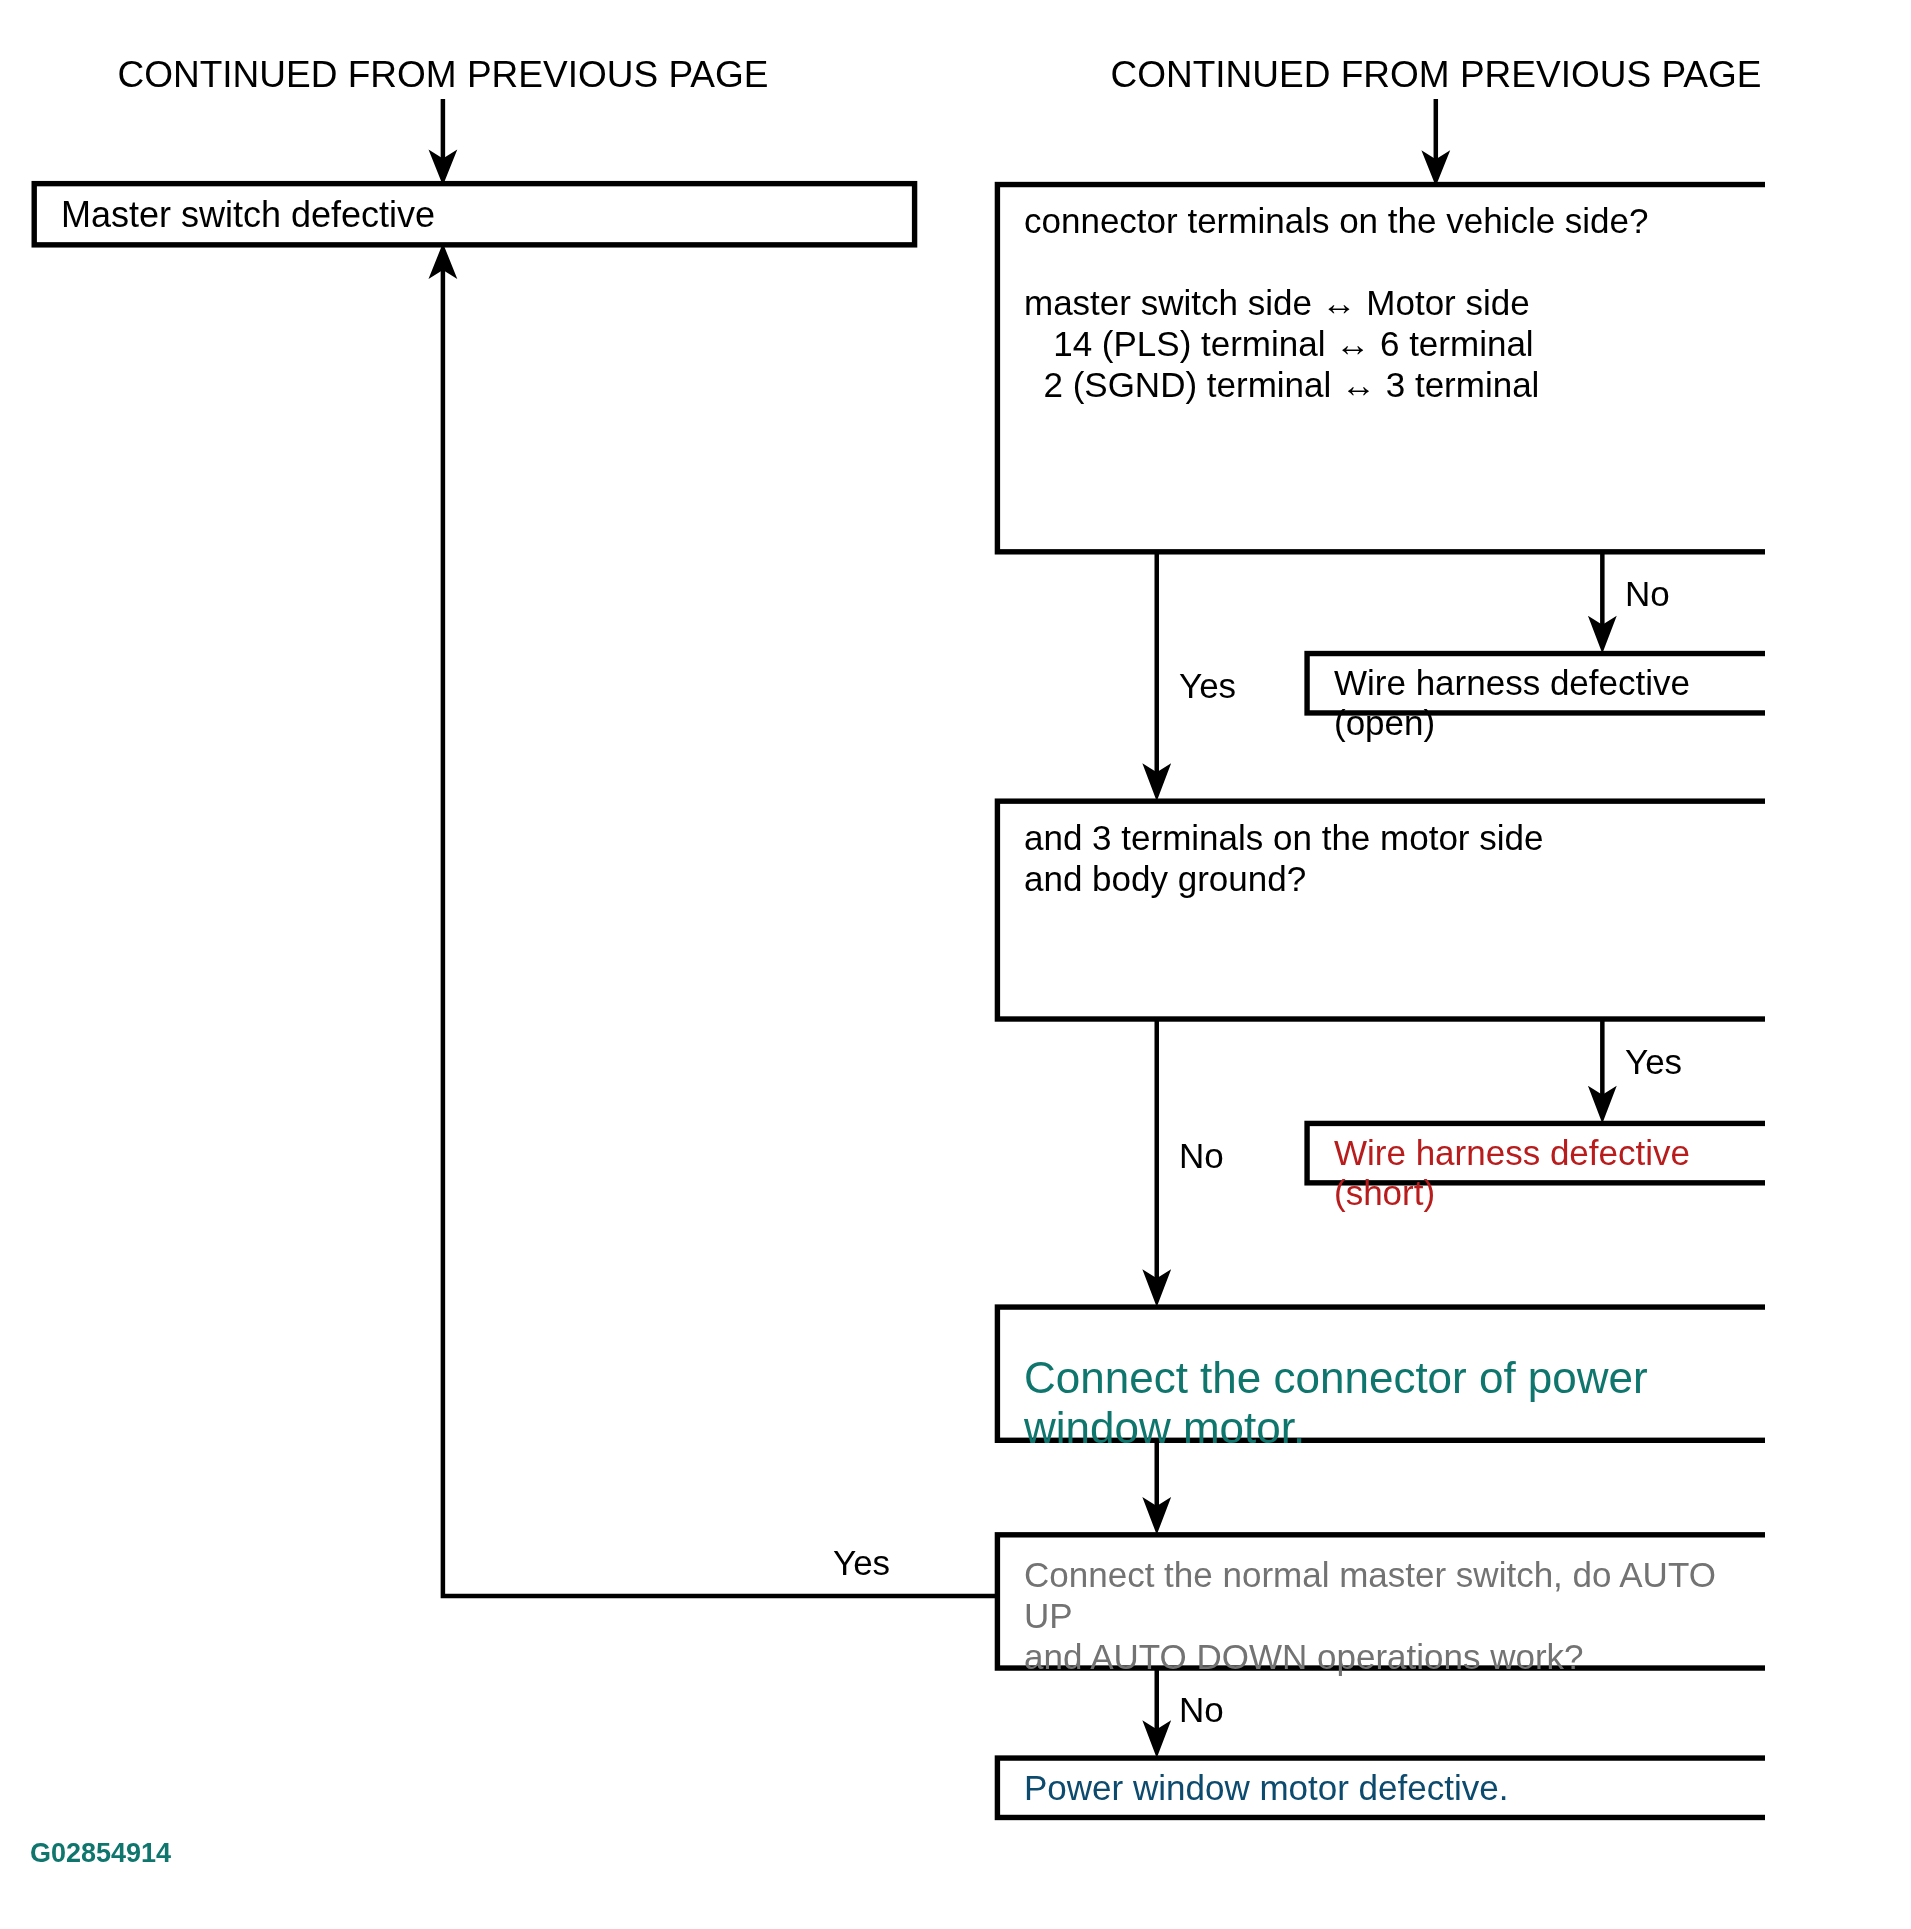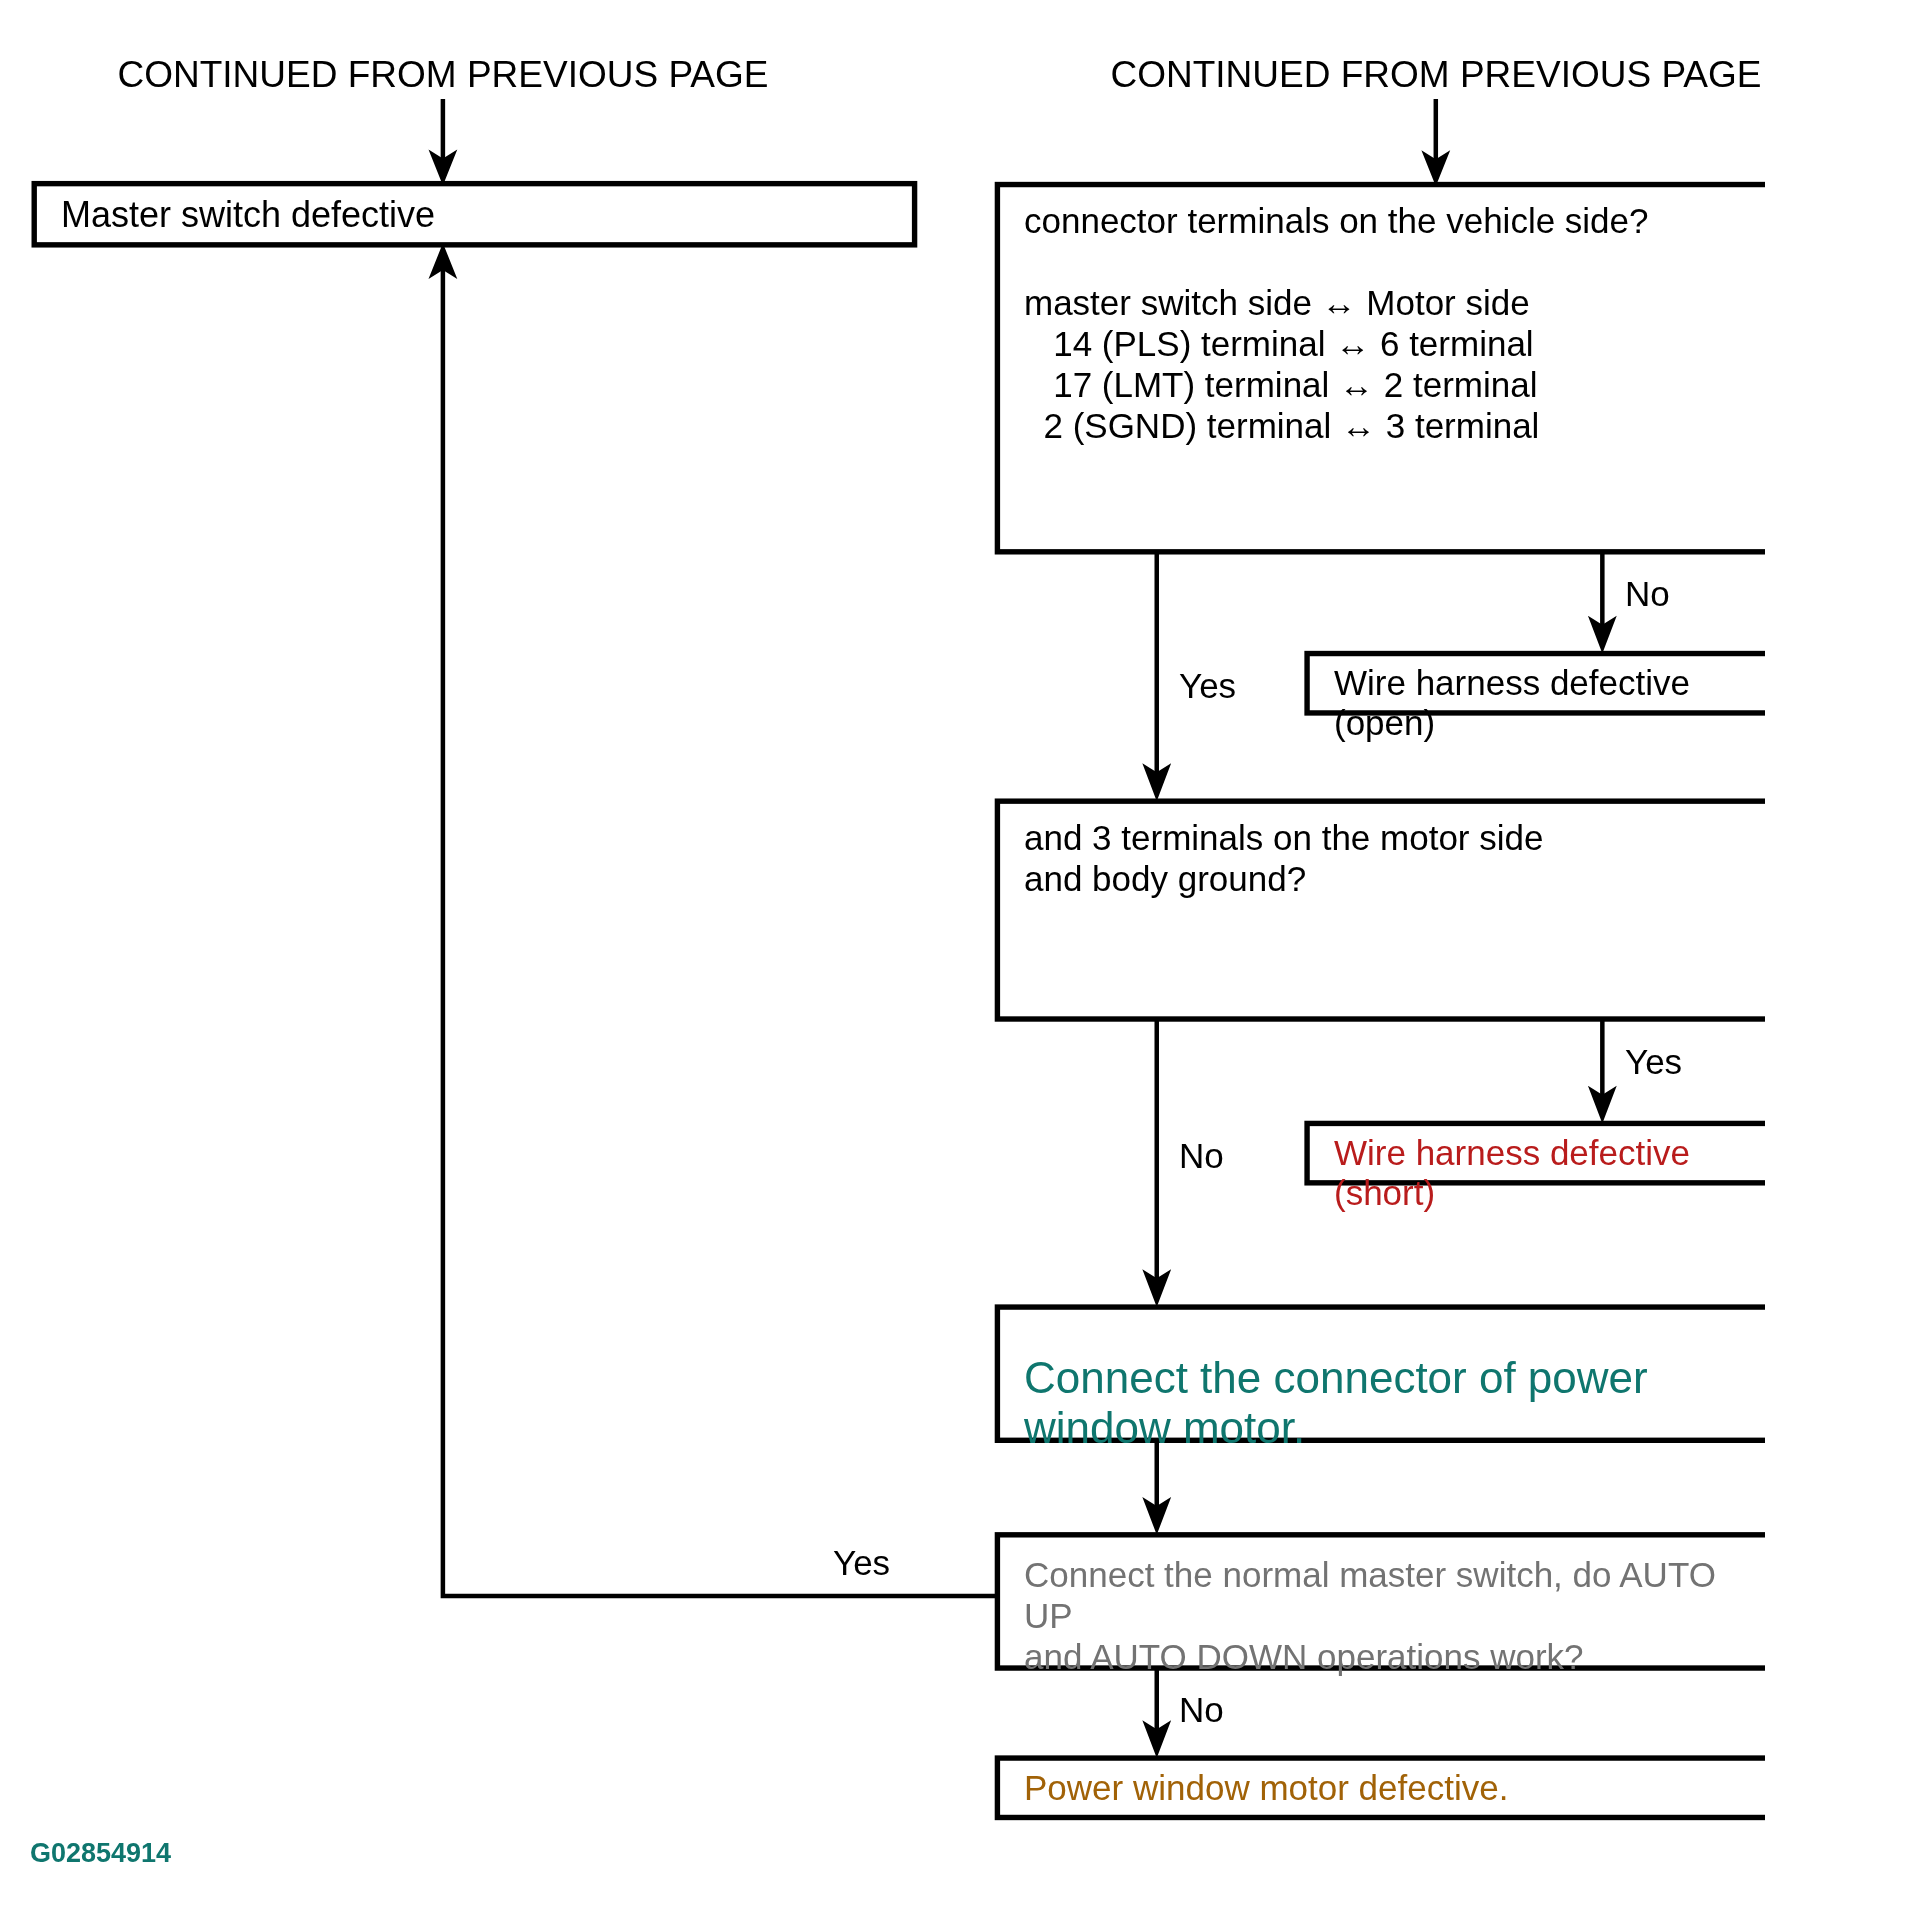--- a/index.html
+++ b/index.html
@@ -98,21 +98,20 @@
   <div style="position:absolute; left:993px; top:54px; width:886px; text-align:center;
               font-size:37px; color:#000;">CONTINUED FROM PREVIOUS PAGE</div>
 
   <div style="position:absolute; left:61px; top:194px; font-size:36px; color:#000; line-height:41px;">Master switch defective</div>
 
   <div style="position:absolute; left:1024px; top:200px; font-size:35px; color:#000; line-height:41px;">
     <div>connector terminals on the vehicle side?</div>
     <div style="height:41px;">&nbsp;</div>
     <div>master switch side ↔ Motor side</div>
     <div style="white-space:pre;">   14 (PLS) terminal ↔ 6 terminal</div>
-    <div style="white-space:pre;">   17 (LMT) terminal ↔ 2 terminal</div>
     <div style="white-space:pre;">  2 (SGND) terminal ↔ 3 terminal</div>
   </div>
 
   <div style="position:absolute; left:1179px; top:666px; font-size:35px; color:#000;">Yes</div>
 
   <div style="position:absolute; left:1625px; top:574px; font-size:35px; color:#000;">No</div>
 
   <div style="position:absolute; left:1334px; top:663px; font-size:35px; color:#000;">Wire harness defective (open)</div>
 
   <div style="position:absolute; left:1024px; top:817px; font-size:35px; color:#000; line-height:41px;">
@@ -130,18 +129,18 @@
 
   <div style="position:absolute; left:1024px; top:1554px; font-size:35px; color:#737373; line-height:41px;">
     <div>Connect the normal master switch, do AUTO UP</div>
     <div>and AUTO DOWN operations work?</div>
   </div>
 
   <div style="position:absolute; left:833px; top:1543px; font-size:35px; color:#000;">Yes</div>
 
   <div style="position:absolute; left:1179px; top:1690px; font-size:35px; color:#000;">No</div>
 
-  <div style="position:absolute; left:1024px; top:1768px; font-size:35px; color:#a16207;">Power window motor defective.</div>
+  <div style="position:absolute; left:1024px; top:1768px; font-size:35px; color:#0c4a6e;">Power window motor defective.</div>
 
   <div style="position:absolute; left:30px; top:1838px; font-size:27px; font-weight:bold; color:#0f766e;">G02854914</div>
 
 </div>
 
 
 </body></html>

